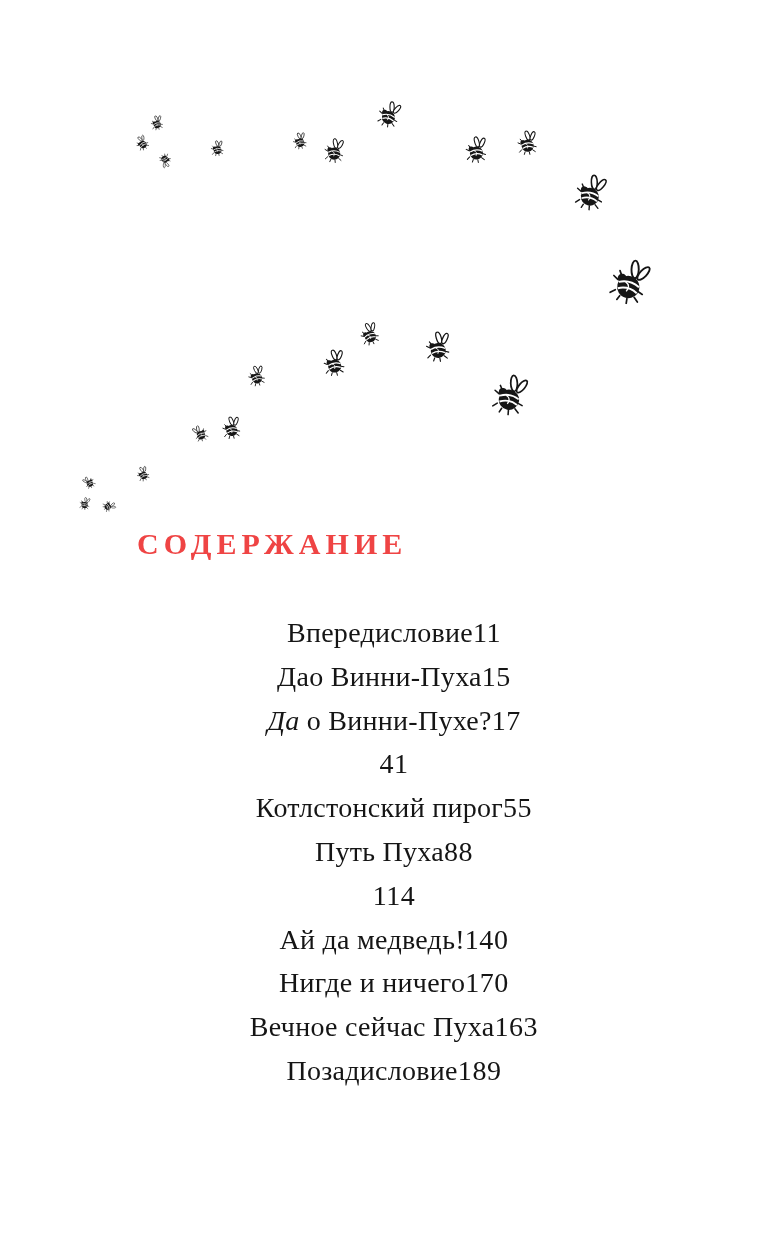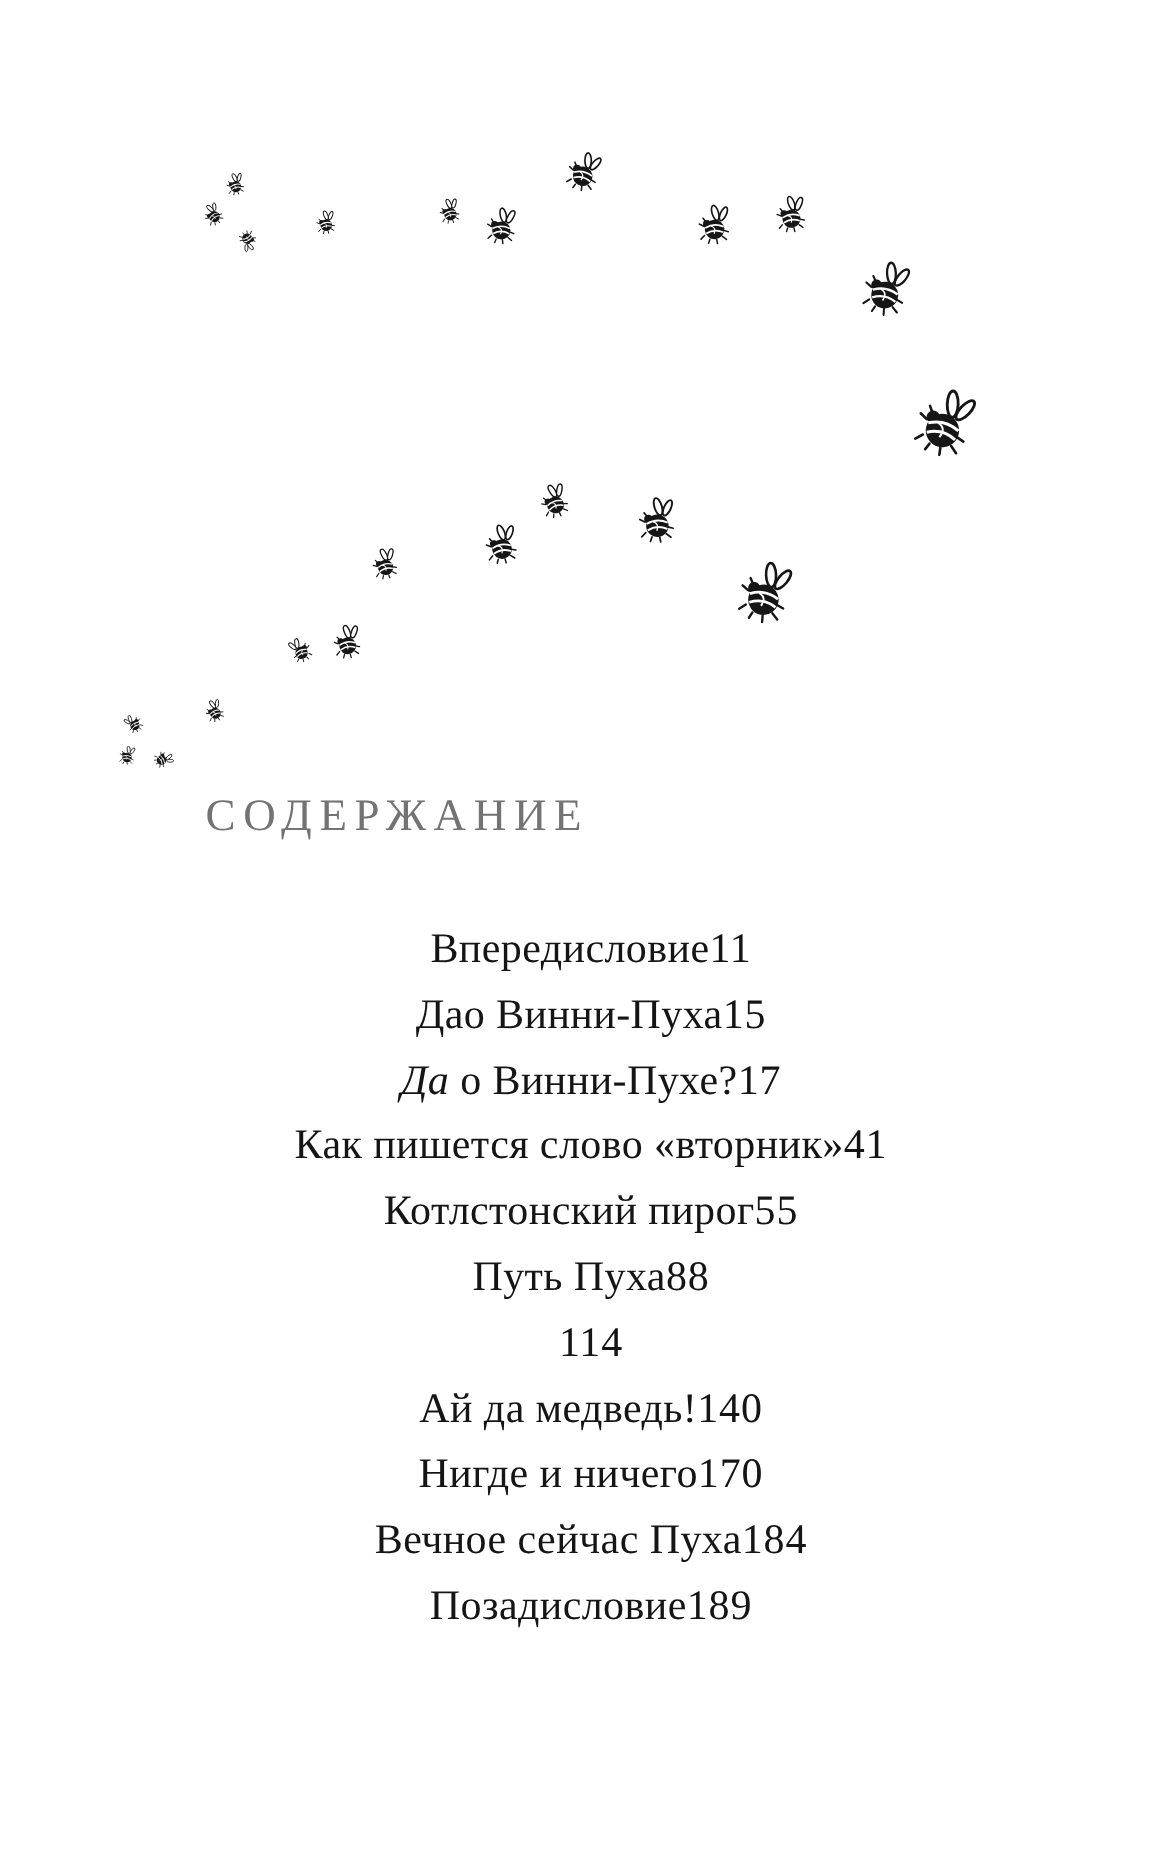--- a/index.html
+++ b/index.html
@@ -23,23 +23,23 @@
   .toc {
     position: absolute;
     left: 137px;
     top: 526px;
     width: 514px;
   }
   .title {
     margin: 0;
     font-size: 30px;
     line-height: 36px;
-    font-weight: 400;
+    font-weight: 700;
     letter-spacing: 0.17em;
-    color: #737373;
+    color: #ef4444;
     white-space: nowrap;
   }
   .entries {
     position: absolute;
     left: 0;
     right: 0;
     top: 85px;
     margin: 0;
     padding: 0;
     list-style: none;
@@ -173,21 +173,20 @@
         </li>
         <li class="row">
           <span class="etitle"><span>Дао Винни-Пуха</span></span>
           <span class="epage">15</span>
         </li>
         <li class="row">
           <span class="etitle"><i>Да</i><span> о Винни-Пухе?</span></span>
           <span class="epage">17</span>
         </li>
         <li class="row">
-          <span class="etitle"><span>Как пишется слово «вторник»</span></span>
           <span class="epage">41</span>
         </li>
         <li class="row">
           <span class="etitle"><span>Котлстонский пирог</span></span>
           <span class="epage">55</span>
         </li>
         <li class="row">
           <span class="etitle"><span>Путь Пуха</span></span>
           <span class="epage">88</span>
         </li>
@@ -197,21 +196,21 @@
         <li class="row">
           <span class="etitle"><span>Ай да медведь!</span></span>
           <span class="epage">140</span>
         </li>
         <li class="row">
           <span class="etitle"><span>Нигде и ничего</span></span>
           <span class="epage">170</span>
         </li>
         <li class="row">
           <span class="etitle"><span>Вечное сейчас Пуха</span></span>
-          <span class="epage">184</span>
+          <span class="epage">163</span>
         </li>
         <li class="row">
           <span class="etitle"><span>Позадисловие</span></span>
           <span class="epage">189</span>
         </li>
       </ul>
   </main>
 
 </div>
 

